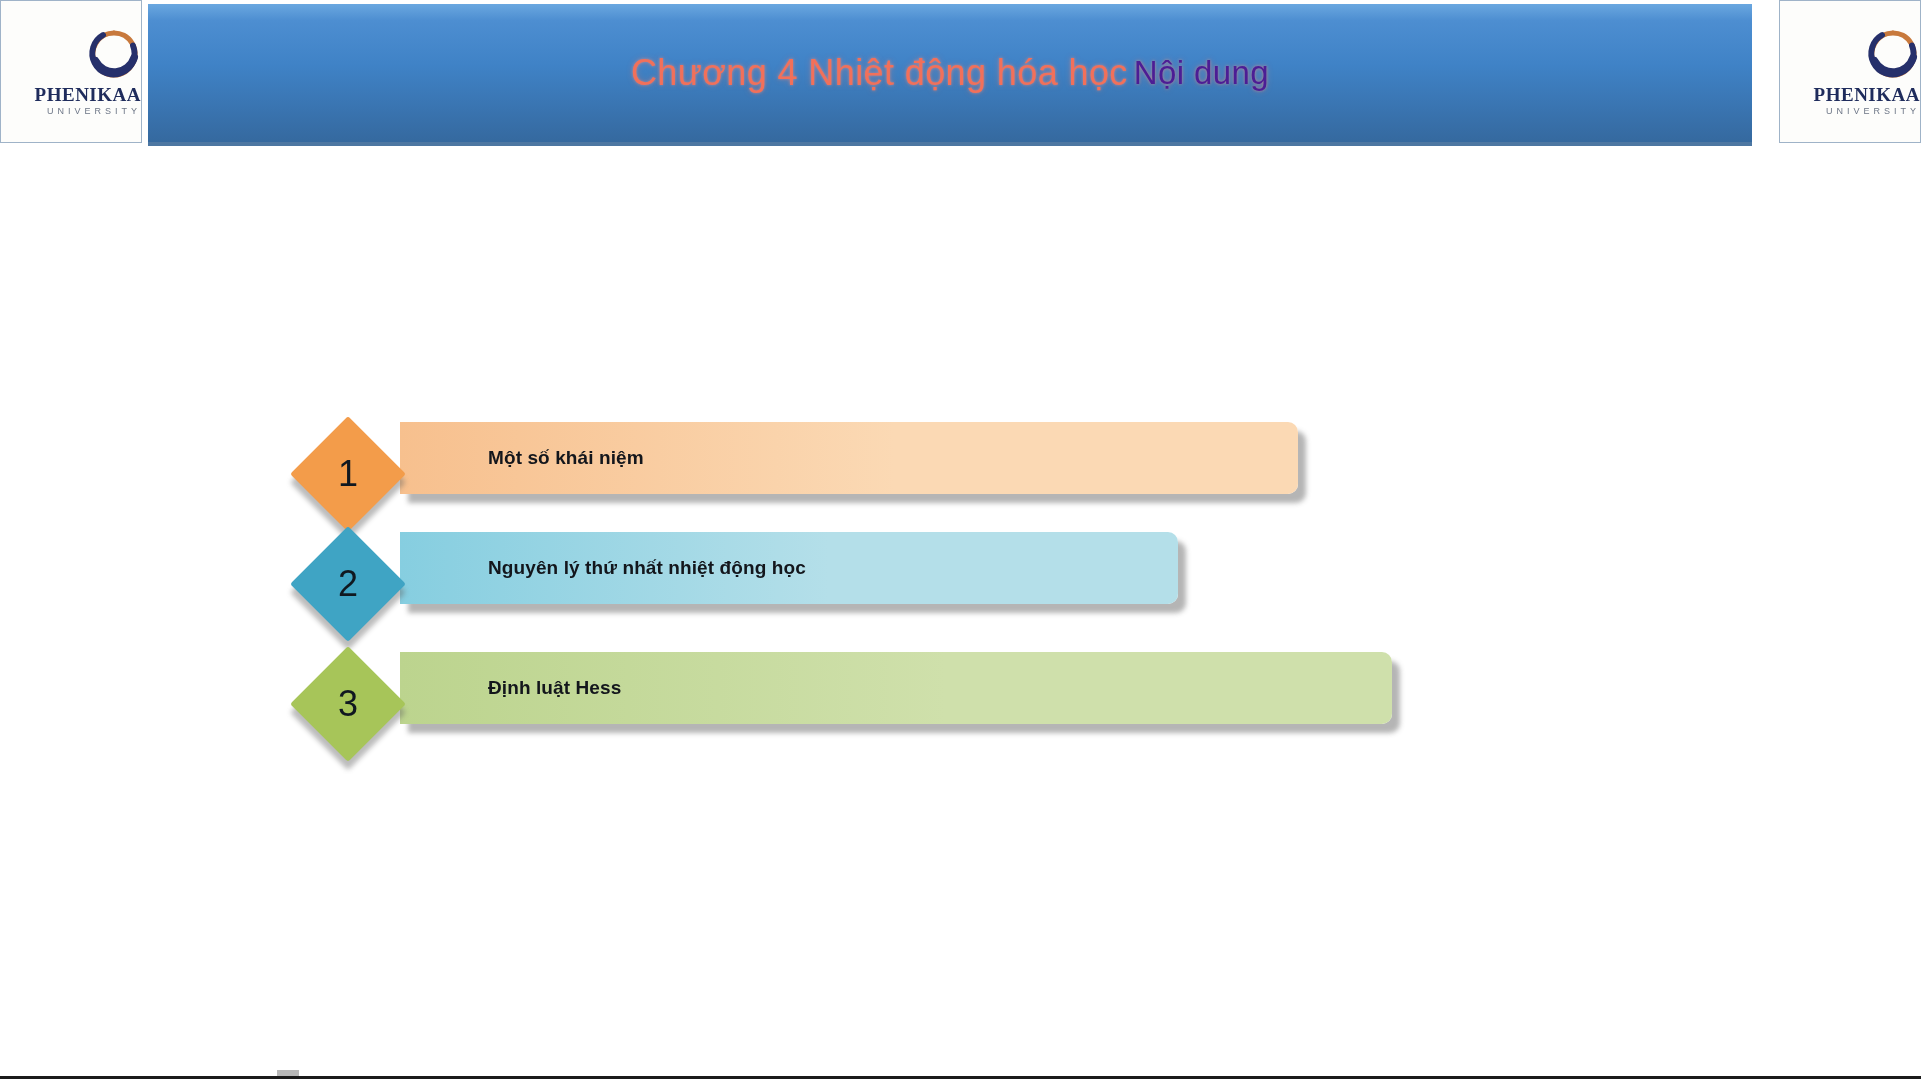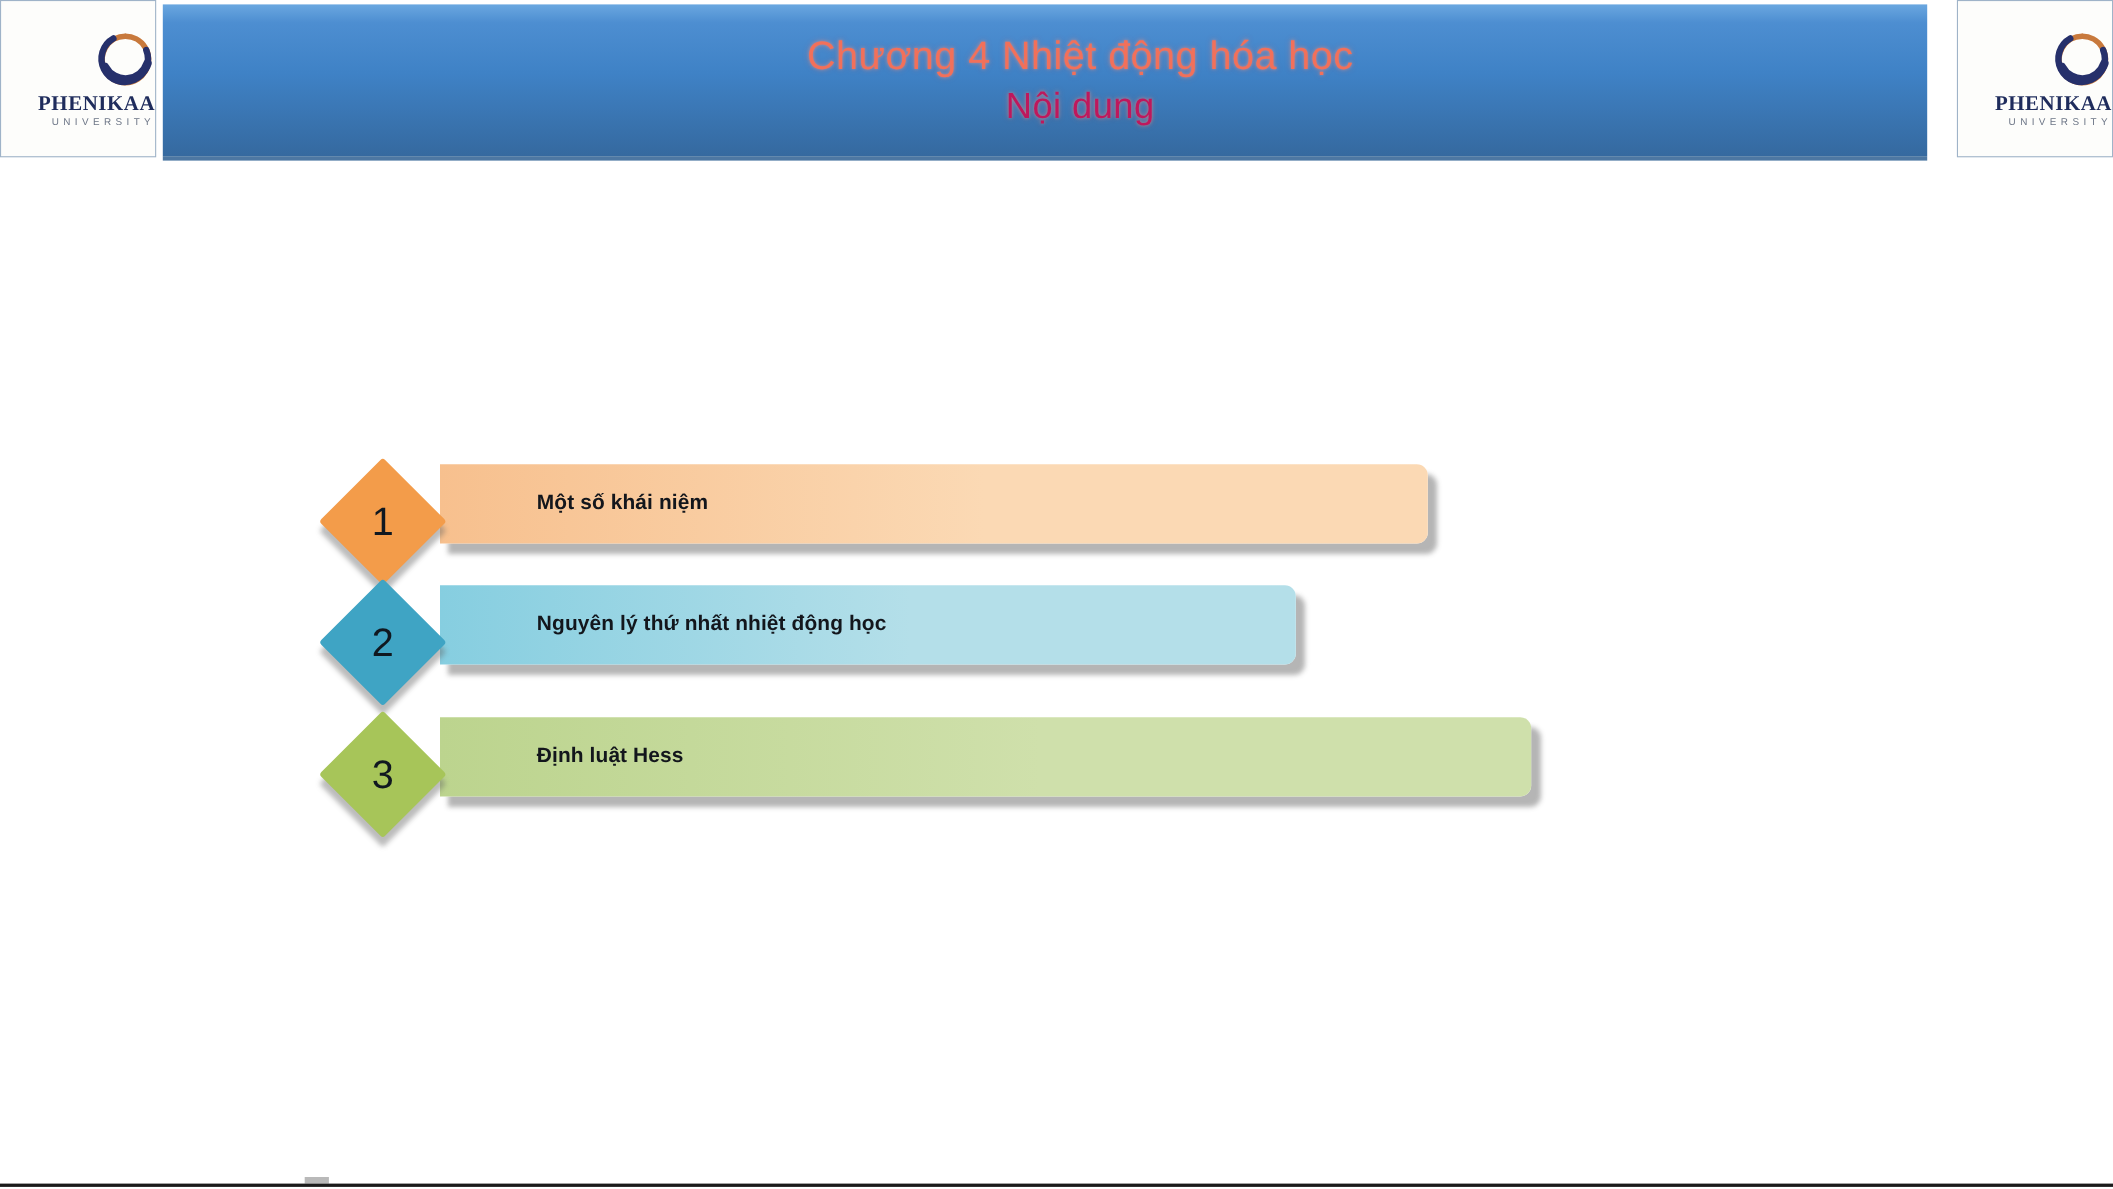--- a/index.html
+++ b/index.html
@@ -37,25 +37,24 @@
         #3a78ba 78%,
         #35699f 100%);
   }
   .header-titles {
     position: absolute;
     left: 148px;
     top: 4px;
     width: 1604px;
     height: 138px;
     display: flex;
-    flex-direction: column;
+    flex-direction: row;
     align-items: center;
     justify-content: center;
     gap: 6px;
-    padding-left: 32px;
   }
   .header-line {
     color: #f2705a;
     font-size: 36px;
     font-weight: 400;
     letter-spacing: 0.4px;
     text-align: center;
     line-height: 1.12;
     text-shadow: 0 0 3px rgba(255,150,130,.55),
                  0 0 6px rgba(255,120,100,.35);
@@ -211,21 +210,21 @@
 </head>
 <body>
 
 <div class="slide">
 
   <div class="header-band" style="background: linear-gradient(rgb(106, 167, 224) 0%, rgb(77, 142, 209) 12%, rgb(63, 130, 198) 45%, rgb(53, 105, 159) 100%);"></div>
   <div class="header-underline"></div>
 
   <div class="header-titles">
     <div class="header-line" style="color: rgb(242, 112, 90);">Chương 4 Nhiệt động hóa học</div>
-    <div class="header-line sub" style="color: #be185d;">Nội dung</div>
+    <div class="header-line sub" style="color: #4c1d95;">Nội dung</div>
   </div>
 
   <div class="logo-box left">
     <svg class="logo-mark" viewBox="0 0 64 64">
       <path d="M32 7 A25 25 0 1 1 31.9 7" fill="none" stroke="#c8793c" stroke-width="6" stroke-linecap="round"></path>
       <path d="M54.5 22 A25 25 0 1 1 19 9.5" fill="none" stroke="#26306b" stroke-width="7" stroke-linecap="round"></path>
       <path d="M10 40 A25 25 0 0 0 56 36" fill="none" stroke="#26306b" stroke-width="9" stroke-linecap="round"></path>
     </svg>
     <div class="logo-name">PHENIKAA</div>
     <div class="logo-sub">UNIVERSITY</div>

